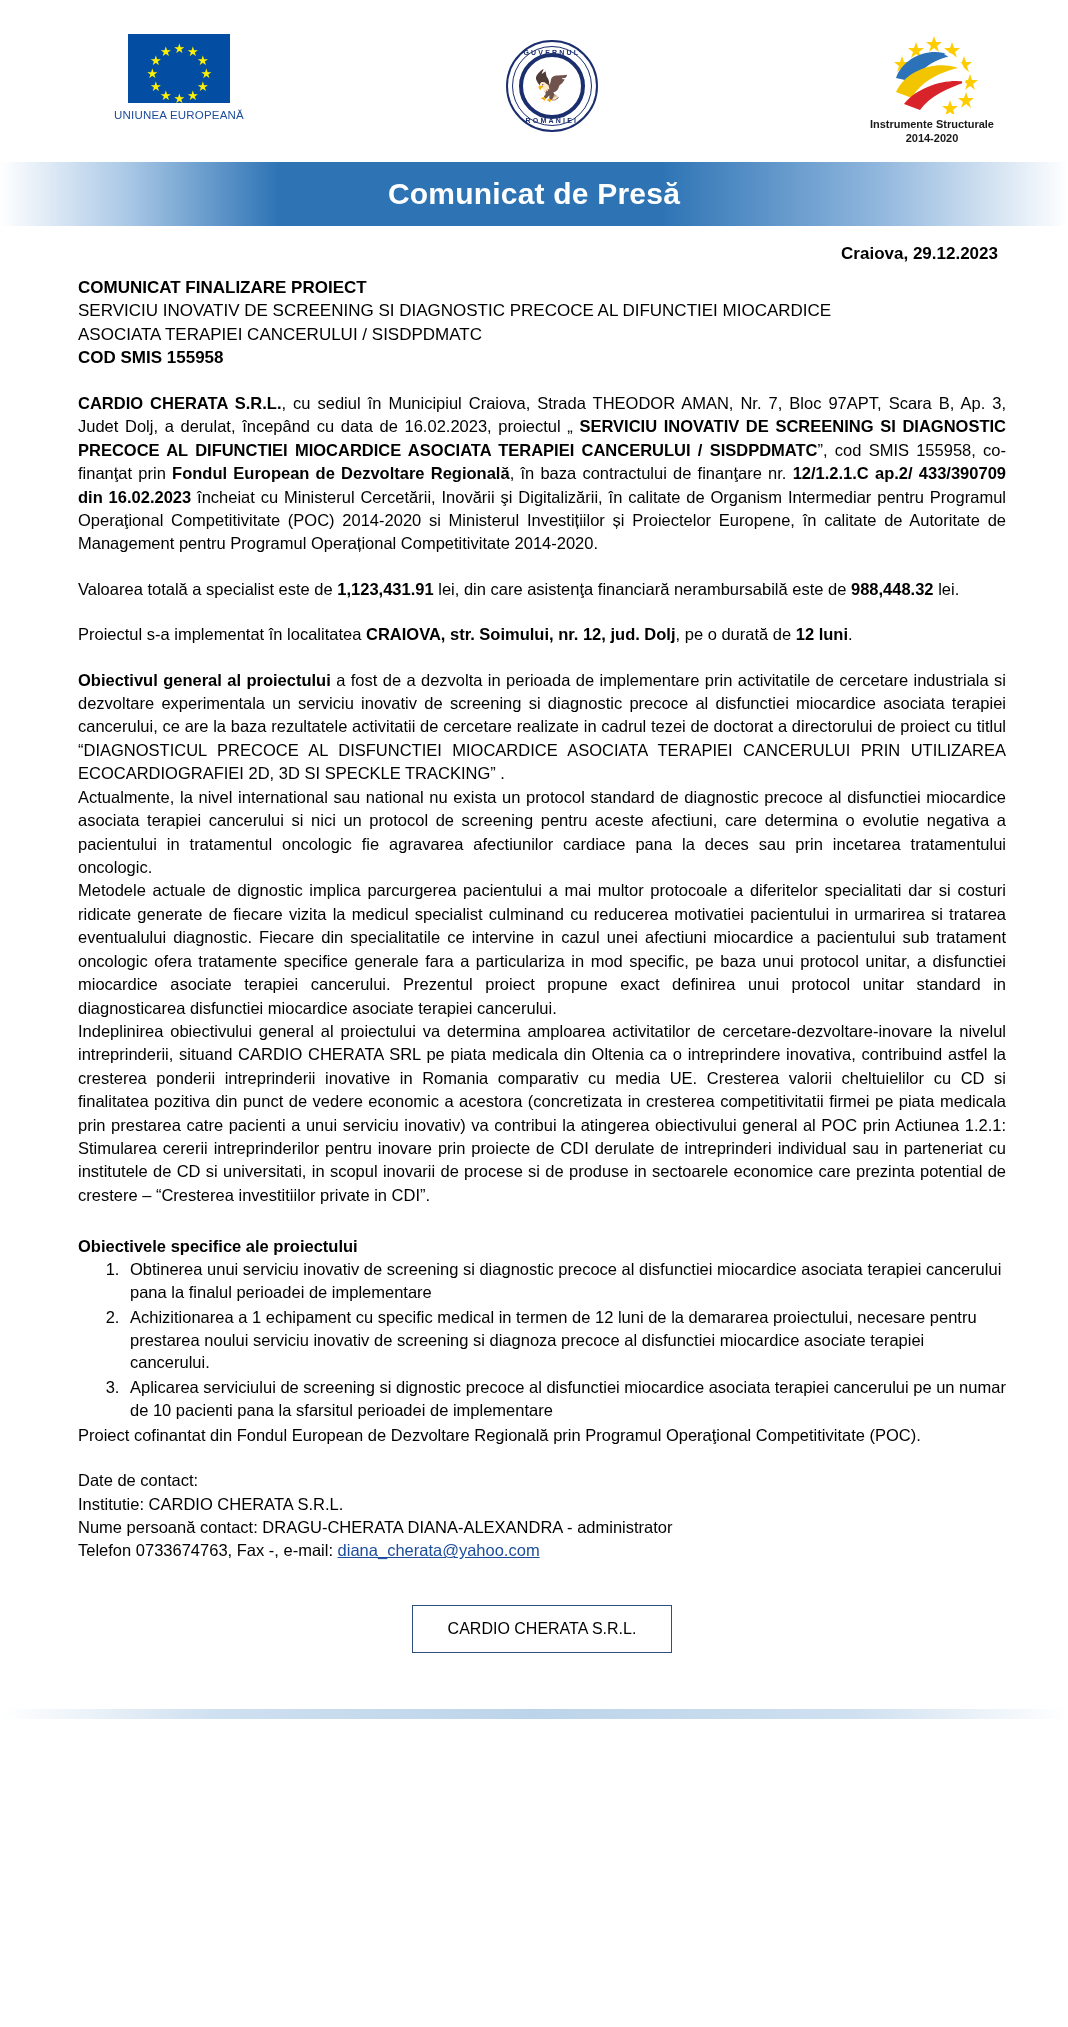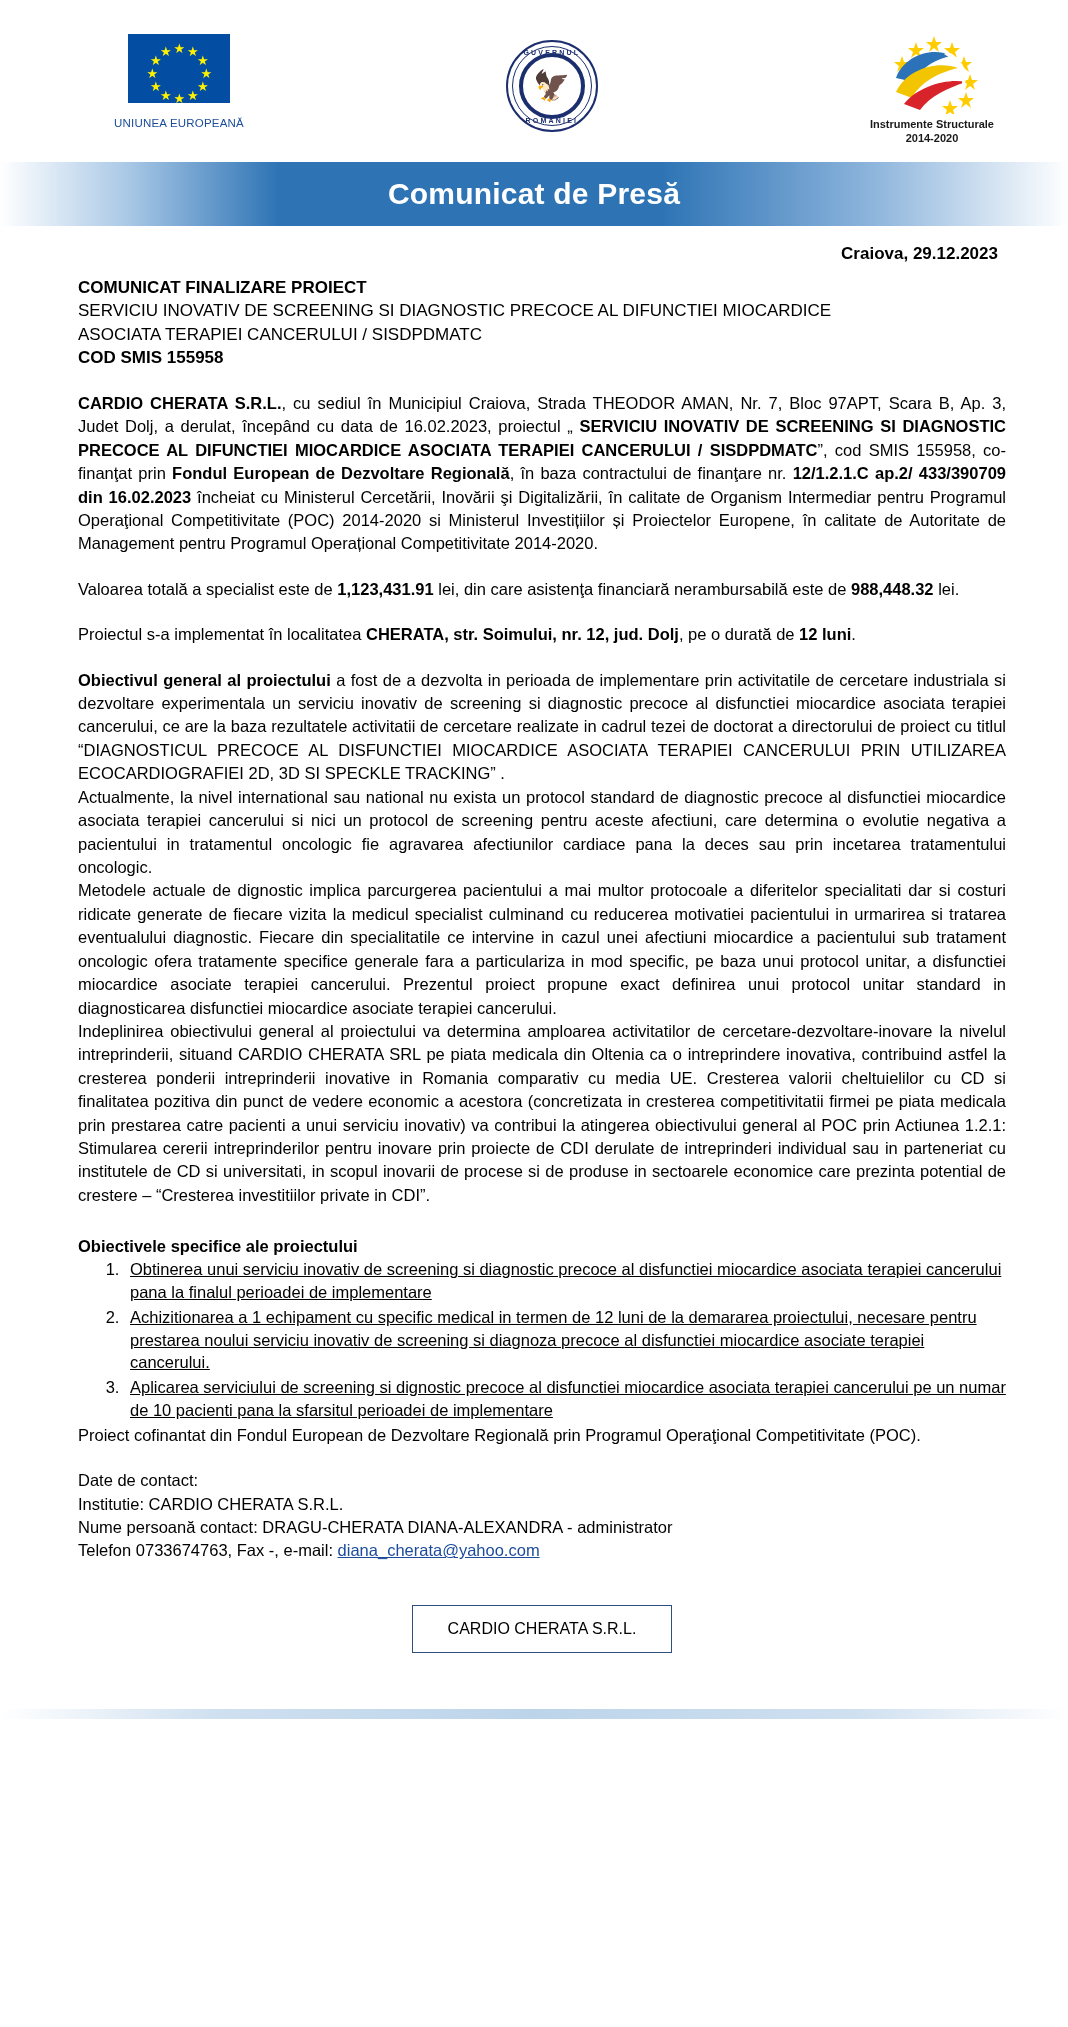--- a/index.html
+++ b/index.html
@@ -27,21 +27,21 @@
   .logo-cell.is{margin-right:22px;}
 
   .eu-flag{
     width:102px;height:69px;background:#034EA2;position:relative;
   }
   .eu-flag .star{
     position:absolute;width:11px;height:11px;color:#FFF200;font-size:13px;
     line-height:11px;text-align:center;
   }
   .eu-caption{
-    margin-top:14px;font-size:11.5px;color:#1B4C9C;letter-spacing:.2px;
+    margin-top:6px;font-size:11.5px;color:#1B4C9C;letter-spacing:.2px;
     font-family:"Liberation Sans", sans-serif;
   }
 
   .gov-seal{width:92px;height:92px;position:relative;}
   .gov-seal .ring-outer{
     position:absolute;inset:0;border:2.5px solid #1B2E6E;border-radius:50%;
   }
   .gov-seal .ring-inner{
     position:absolute;inset:6px;border:1.5px solid #1B2E6E;border-radius:50%;
   }
@@ -96,21 +96,21 @@
   .gap-md{height:22px;}
   .gap-lg{height:30px;}
   b{font-weight:bold;}
 
   h3.sub{
     font-size:16.5px;font-weight:bold;margin:0;padding:0;
   }
   ol.objectives{
     margin:2px 0 0 0;padding-left:46px;font-size:16.5px;line-height:1.38;
   }
-  ol.objectives li{margin-bottom:2px;padding-left:6px;text-decoration:underline;}
+  ol.objectives li{margin-bottom:2px;padding-left:6px;}
 
   .contact{font-size:16.5px;line-height:1.42;}
   .contact a{color:#1B4C9C;text-decoration:underline;}
 
   .footer-box{
     margin:42px auto 0 auto;
     width:258px;height:46px;
     border:1.6px solid #2F4F7F;
     display:flex;align-items:center;justify-content:center;
     font-size:16px;
@@ -201,21 +201,21 @@
     <div class="gap-md"></div>
 
     <p class="body"><b>CARDIO CHERATA S.R.L.</b><span>, cu sediul în Municipiul Craiova, Strada THEODOR AMAN, Nr. 7, Bloc 97APT, Scara B, Ap. 3, Judet Dolj, a derulat, începând cu data de 16.02.2023, proiectul „ </span><b>SERVICIU INOVATIV DE SCREENING SI DIAGNOSTIC PRECOCE AL DIFUNCTIEI MIOCARDICE ASOCIATA TERAPIEI CANCERULUI / SISDPDMATC</b><span>”, cod SMIS 155958, co-finanţat prin </span><b>Fondul European de Dezvoltare Regională</b><span>, în baza contractului de finanţare nr. </span><b>12/1.2.1.C ap.2/ 433/390709 din 16.02.2023</b><span> încheiat cu Ministerul Cercetării, Inovării şi Digitalizării, în calitate de Organism Intermediar pentru Programul Operaţional Competitivitate (POC) 2014-2020 si Ministerul Investițiilor și Proiectelor Europene, în calitate de Autoritate de Management pentru Programul Operațional Competitivitate 2014-2020.</span></p>
 
     <div class="gap-md"></div>
 
     <p class="body"><span>Valoarea totală a specialist este de </span><b>1,123,431.91</b><span> lei, din care asistenţa financiară nerambursabilă este de </span><b>988,448.32</b><span> lei.</span></p>
 
     <div class="gap-md"></div>
 
-    <p class="body"><span>Proiectul s-a implementat în localitatea </span><b>CHERATA, str. Soimului, nr. 12, jud. Dolj</b><span>,  pe o durată de </span><b>12 luni</b><span>.</span></p>
+    <p class="body"><span>Proiectul s-a implementat în localitatea </span><b>CRAIOVA, str. Soimului, nr. 12, jud. Dolj</b><span>,  pe o durată de </span><b>12 luni</b><span>.</span></p>
 
     <div class="gap-md"></div>
 
     <p class="body"><b>Obiectivul general al proiectului</b><span> a fost de a dezvolta in perioada de implementare prin activitatile de cercetare industriala si dezvoltare experimentala un serviciu inovativ de screening si diagnostic precoce al disfunctiei miocardice asociata terapiei cancerului, ce are la baza rezultatele activitatii de cercetare realizate in cadrul tezei de doctorat a directorului de proiect cu titlul “DIAGNOSTICUL PRECOCE AL DISFUNCTIEI MIOCARDICE ASOCIATA TERAPIEI CANCERULUI PRIN UTILIZAREA ECOCARDIOGRAFIEI 2D, 3D SI SPECKLE TRACKING” .</span></p>
 
     <p class="body">Actualmente, la nivel international sau national nu exista un protocol standard de diagnostic precoce al disfunctiei miocardice asociata terapiei cancerului si nici un protocol de screening pentru aceste afectiuni, care determina o evolutie negativa a pacientului in tratamentul oncologic fie agravarea afectiunilor cardiace pana la deces sau prin incetarea tratamentului oncologic.</p>
 
     <p class="body">Metodele actuale de dignostic implica parcurgerea pacientului a mai multor protocoale a diferitelor specialitati dar si costuri ridicate generate de fiecare vizita la medicul specialist culminand cu reducerea motivatiei pacientului in urmarirea si tratarea eventualului diagnostic. Fiecare din specialitatile ce intervine in cazul unei afectiuni miocardice a pacientului sub tratament oncologic ofera tratamente specifice generale fara a particulariza in mod specific, pe baza unui protocol unitar, a disfunctiei miocardice asociate terapiei cancerului. Prezentul proiect propune exact definirea unui protocol unitar standard in diagnosticarea disfunctiei miocardice asociate terapiei cancerului.</p>
 
     <p class="body">Indeplinirea obiectivului general al proiectului va determina amploarea activitatilor de cercetare-dezvoltare-inovare la nivelul intreprinderii, situand CARDIO CHERATA SRL pe piata medicala din Oltenia ca o intreprindere inovativa, contribuind astfel la cresterea ponderii intreprinderii inovative in Romania comparativ cu media UE. Cresterea valorii cheltuielilor cu CD si finalitatea pozitiva din punct de vedere economic a acestora (concretizata in cresterea competitivitatii firmei pe piata medicala prin prestarea catre pacienti a unui serviciu inovativ) va contribui la atingerea obiectivului general al POC prin Actiunea 1.2.1: Stimularea cererii intreprinderilor pentru inovare prin proiecte de CDI derulate de intreprinderi individual sau in parteneriat cu institutele de CD si universitati, in scopul inovarii de procese si de produse in sectoarele economice care prezinta potential de crestere – “Cresterea investitiilor private in CDI”.</p>

